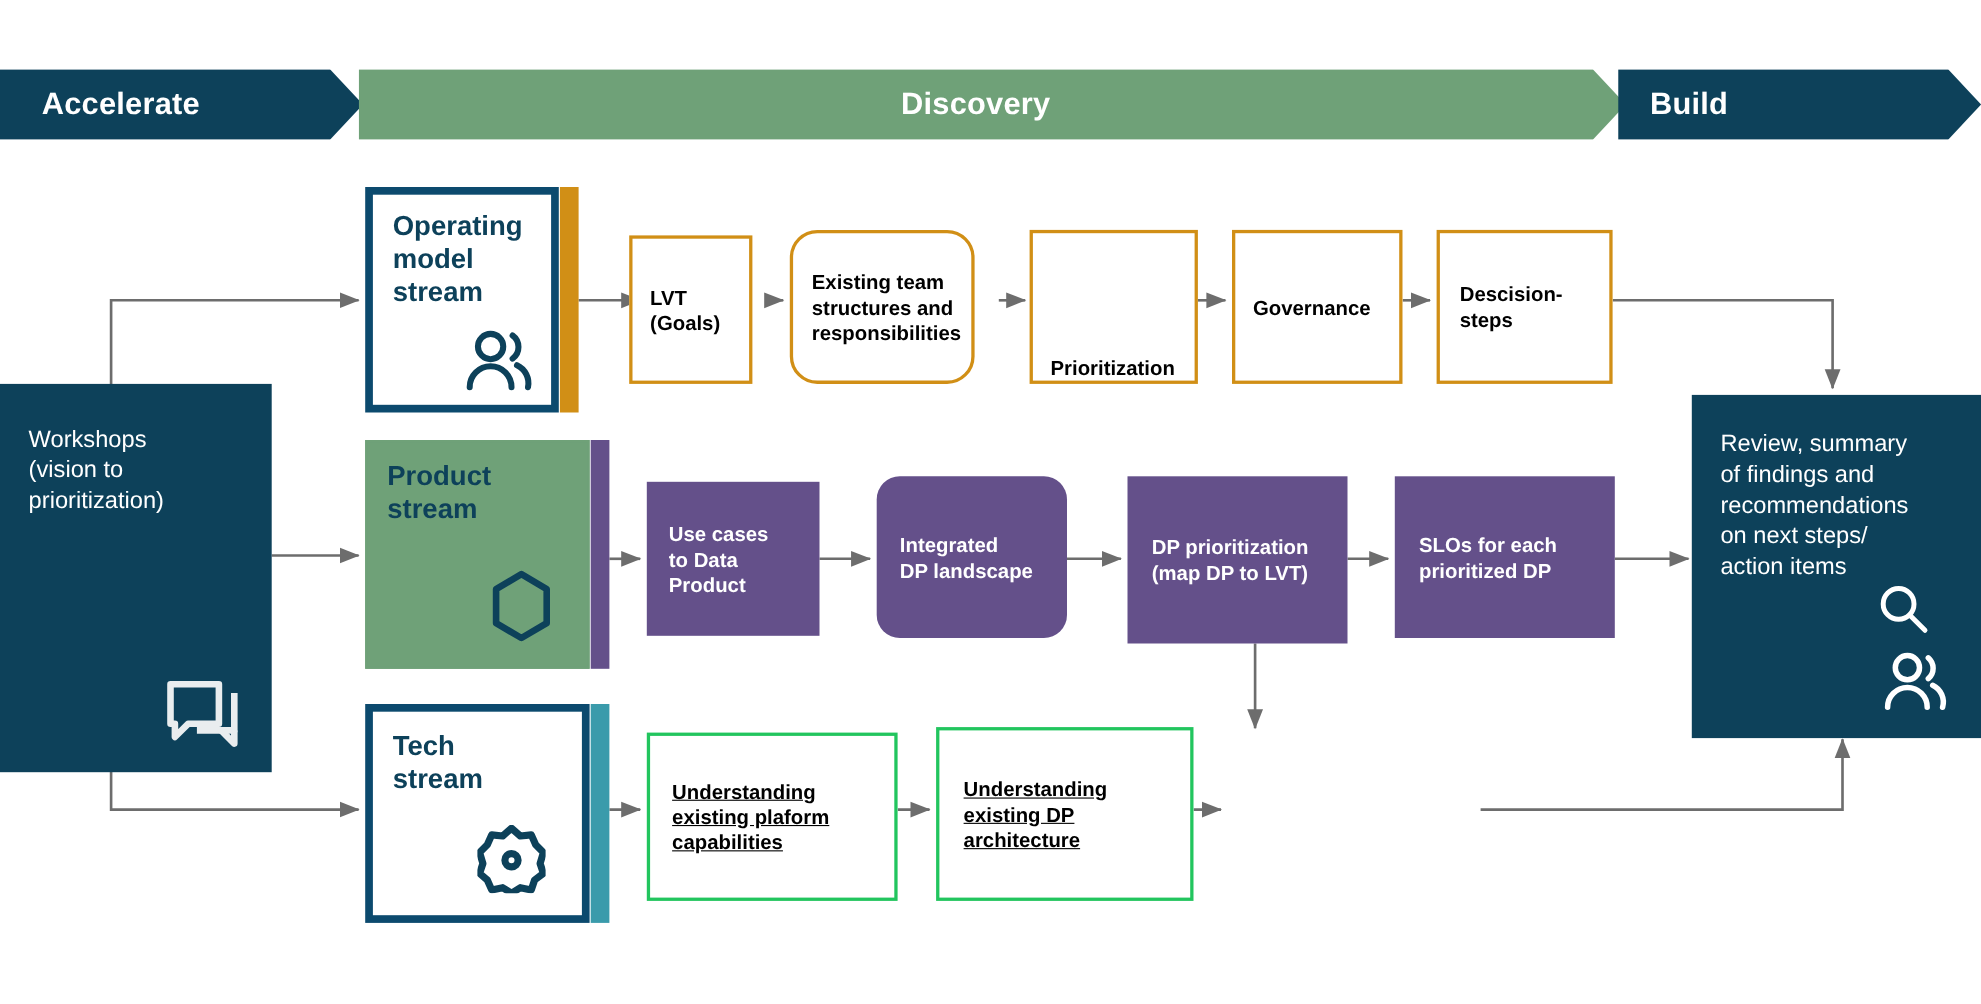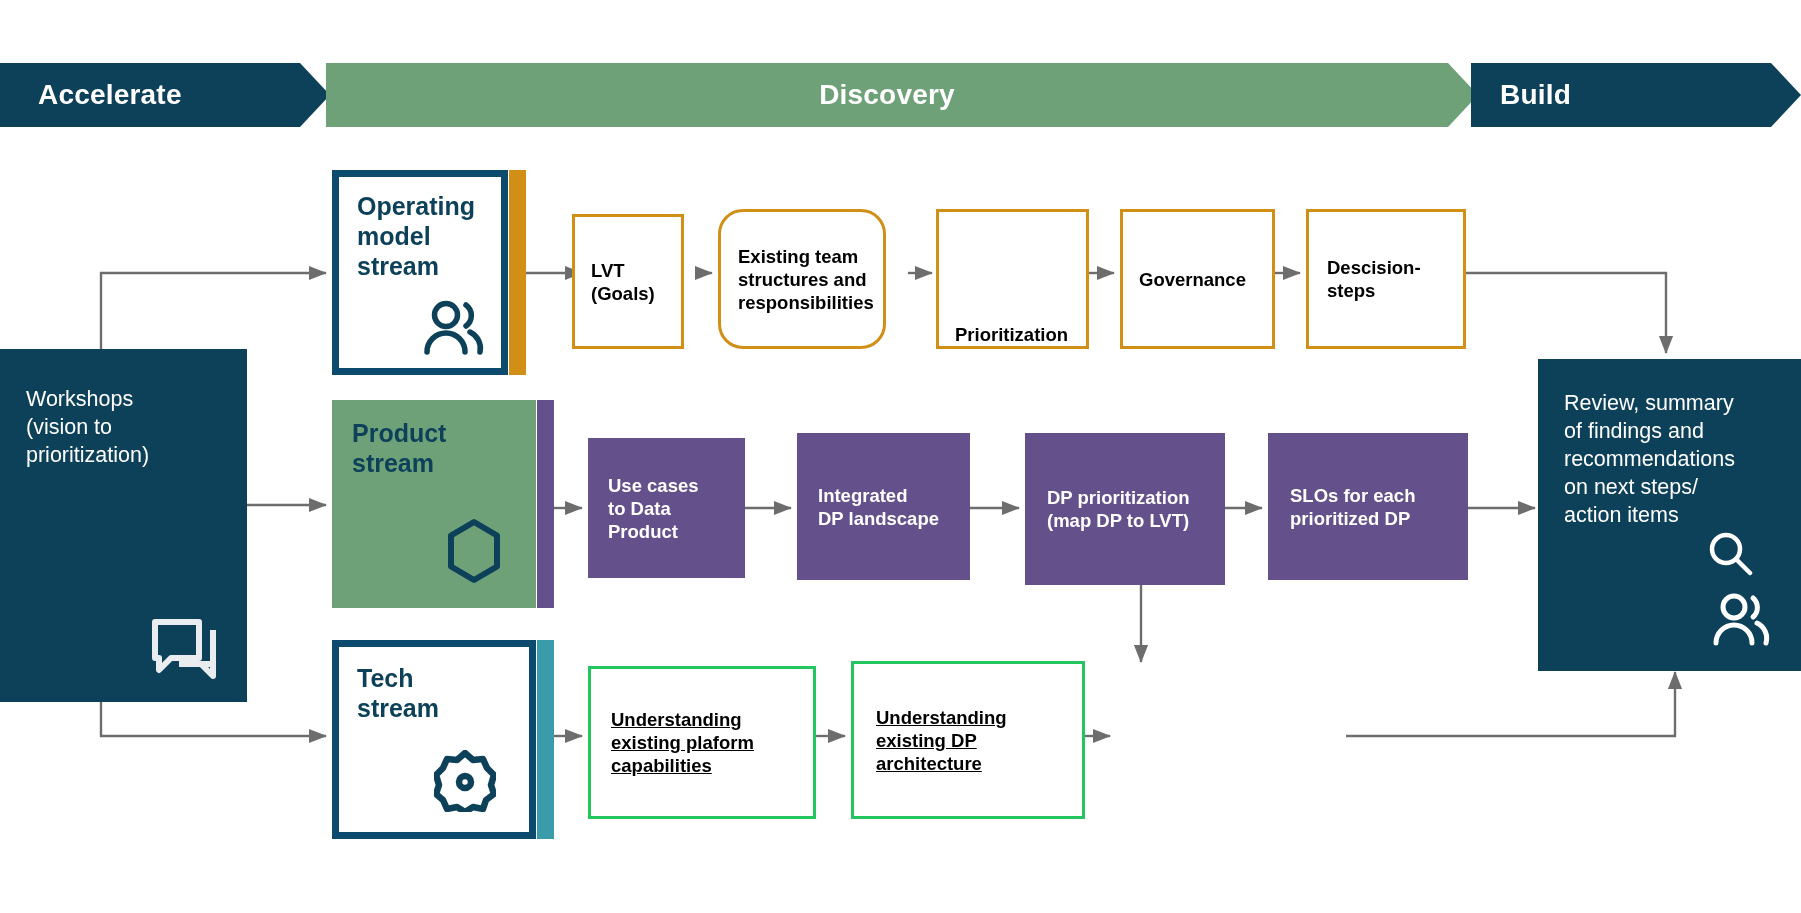--- a/index.html
+++ b/index.html
@@ -249,21 +249,21 @@
     </svg>
   </div>
   <div class="accent-bar" style="left:537px; top:400px; height:208px; background:#64508a;"></div>
 
   <div class="node proc-purple" style="left:588px; top:438px; width:157px; height:140px; padding:0 20px;">
     <div class="node-text">Use cases
 to Data
 Product</div>
   </div>
 
-  <div class="node proc-purple" style="left:797px; top:433px; width:173px; height:147px; padding:0 21px;">
+  <div class="node proc-purple" style="left:797px; top:433px; width:173px; height:147px; padding:0 21px;border-radius:21px;">
     <div class="node-text">Integrated
 DP landscape</div>
   </div>
 
   <div class="node proc-purple" style="left:1025px; top:433px; width:200px; height:152px; padding:0 22px;">
     <div class="node-text">DP prioritization
 (map DP to LVT)</div>
   </div>
 
   <div class="node proc-purple" style="left:1268px; top:433px; width:200px; height:147px; padding:0 22px;">

